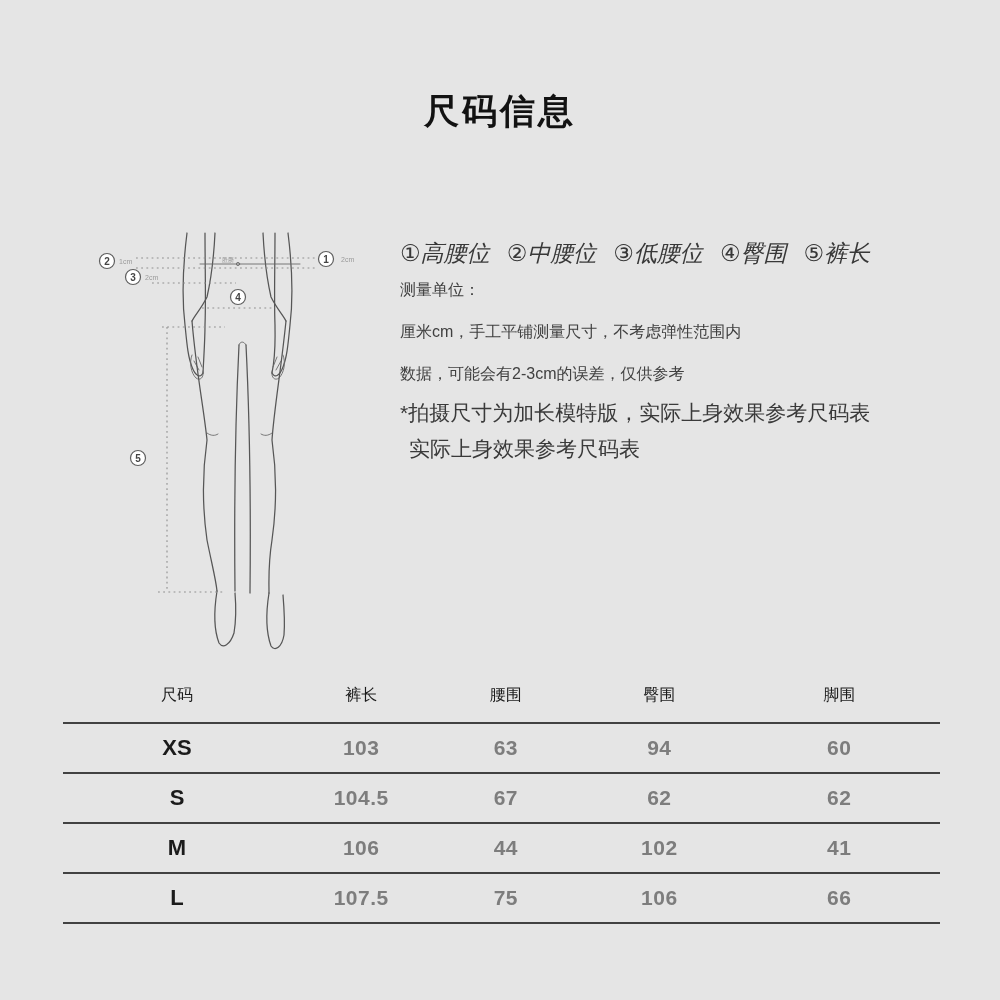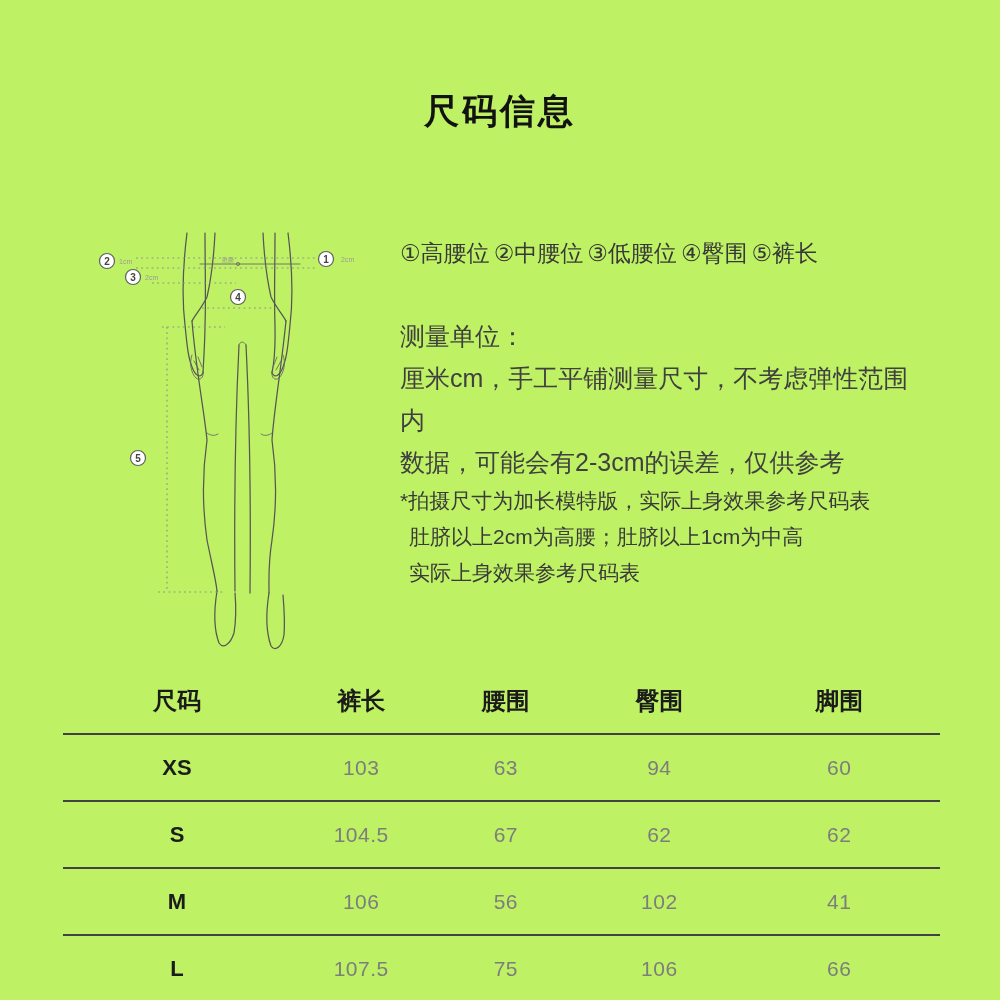--- a/index.html
+++ b/index.html
@@ -1,45 +1,45 @@
 <!DOCTYPE html>
 <html><head>
 <meta charset="utf-8">
 <style>
   * { margin:0; padding:0; box-sizing:border-box; }
   html,body { background:#ffffff; }
   body { font-family:"Liberation Sans","DejaVu Sans",sans-serif; }
-  .page { position:relative; width:1000px; height:1000px; background:#bef264; overflow:hidden; }
+  .page { position:relative; width:1000px; height:1000px; background:#e5e5e5; overflow:hidden; }
 
   .title {
     position:absolute; top:88px; left:0; right:0;
     text-align:center; font-size:35px; font-weight:700;
     letter-spacing:3px; color:#121212;
   }
 
   .figure { position:absolute; left:88px; top:205px; width:290px; height:450px; }
   .figure svg { width:100%; height:100%; }
 
   .right-col { position:absolute; left:400px; top:238px; width:525px; color:#3a3a3a; }
-  .legend { display:flex; gap:4px; font-size:23px; color:#383838; white-space:nowrap; }
-  .measure-block { margin-top:46px; font-size:25px; line-height:42px; color:#404040; }
+  .legend { display:flex; gap:17px; font-size:23px; color:#383838; white-space:nowrap;font-style:italic; }
+  .measure-block { font-size:16px; line-height:42px; color:#404040; }
   .notes-block { font-size:21px; line-height:36px; color:#3a3a3a; }
   .notes-block .indent { padding-left:9px; }
 
   table.size-table {
     position:absolute; left:63px; top:672px; width:877px;
     border-collapse:collapse; table-layout:fixed; text-align:center;
   }
   table.size-table thead th {
-    font-size:24px; font-weight:700; color:#1b1b1b;
+    font-size:16px; font-weight:400; color:#1b1b1b;
     padding:13px 0 16px 0; border-bottom:2px solid #424242;
   }
-  table.size-table tbody tr { height:67px; border-bottom:2px solid #424242; }
+  table.size-table tbody tr { height:50px; border-bottom:2px solid #424242; }
   table.size-table tbody th { font-size:22px; font-weight:600; color:#1b1b1b; }
-  table.size-table tbody td { font-size:21px; font-weight:400; color:#7d7d7d; letter-spacing:0.5px;margin-top:28px; }
+  table.size-table tbody td { font-size:21px; font-weight:700; color:#7d7d7d; letter-spacing:0.5px;margin-top:28px; }
 
   .sketch { stroke:#565656; stroke-width:1.25; fill:none; stroke-linecap:round; }
   .sketch-thin { stroke:#6a6a6a; stroke-width:0.9; fill:none; stroke-linecap:round; }
   .dots { stroke:#8f8f8f; stroke-width:1.1; fill:none; stroke-dasharray:1.8 3.4; }
   .callout-circle { stroke:#5f5f5f; stroke-width:1.2; fill:#ffffff; }
   .callout-num { font-size:10px; font-weight:600; fill:#444444; text-anchor:middle; }
   .cm-label { font-size:7px; fill:#9a9a9a; }
   .belly-label { font-size:6px; fill:#8a8a8a; text-anchor:middle; }
 </style>
 </head>
@@ -135,21 +135,20 @@
     </div>
 
     <div class="measure-block">
       <div>测量单位：</div>
       <div>厘米cm，手工平铺测量尺寸，不考虑弹性范围内</div>
       <div>数据，可能会有2-3cm的误差，仅供参考</div>
     </div>
 
     <div class="notes-block">
       <div>*拍摄尺寸为加长模特版，实际上身效果参考尺码表</div>
-      <div class="indent">肚脐以上2cm为高腰；肚脐以上1cm为中高</div>
       <div class="indent">实际上身效果参考尺码表</div>
     </div>
   </div>
 
   <table class="size-table">
     <colgroup>
       <col style="width:26%">
         <col style="width:16%">
         <col style="width:17%">
         <col style="width:18%">
@@ -175,21 +174,21 @@
       <tr>
         <th>S</th>
         <td>104.5</td>
         <td>67</td>
         <td>62</td>
         <td>62</td>
       </tr>
       <tr>
         <th>M</th>
         <td>106</td>
-        <td>56</td>
+        <td>44</td>
         <td>102</td>
         <td>41</td>
       </tr>
       <tr>
         <th>L</th>
         <td>107.5</td>
         <td>75</td>
         <td>106</td>
         <td>66</td>
       </tr>

